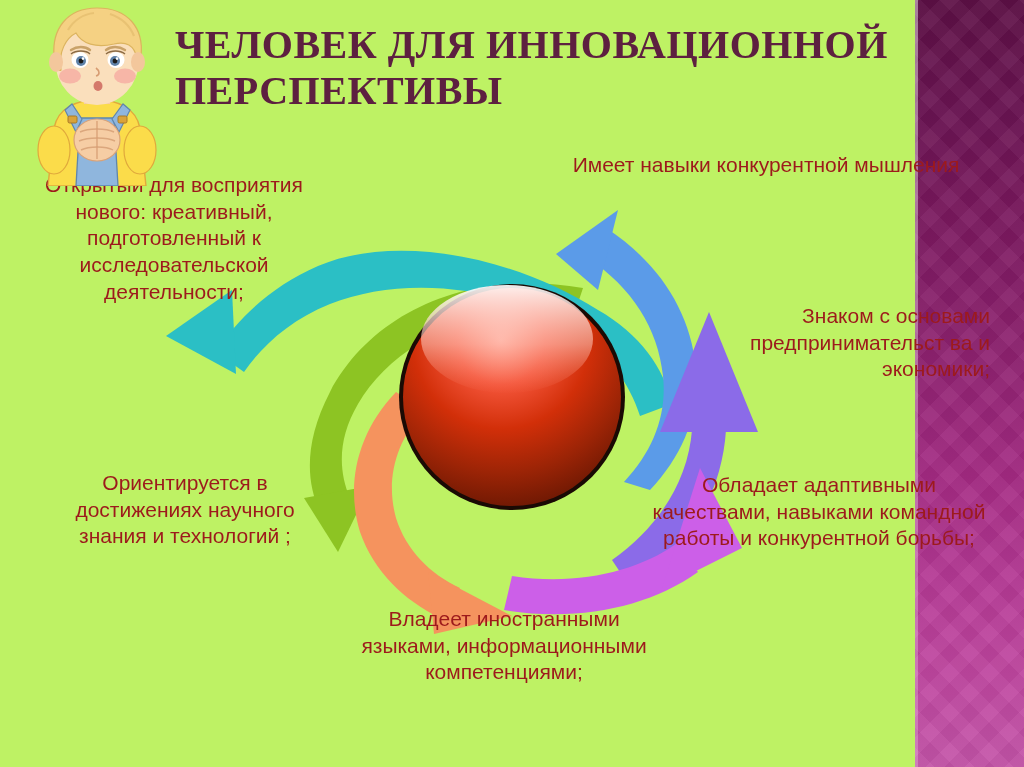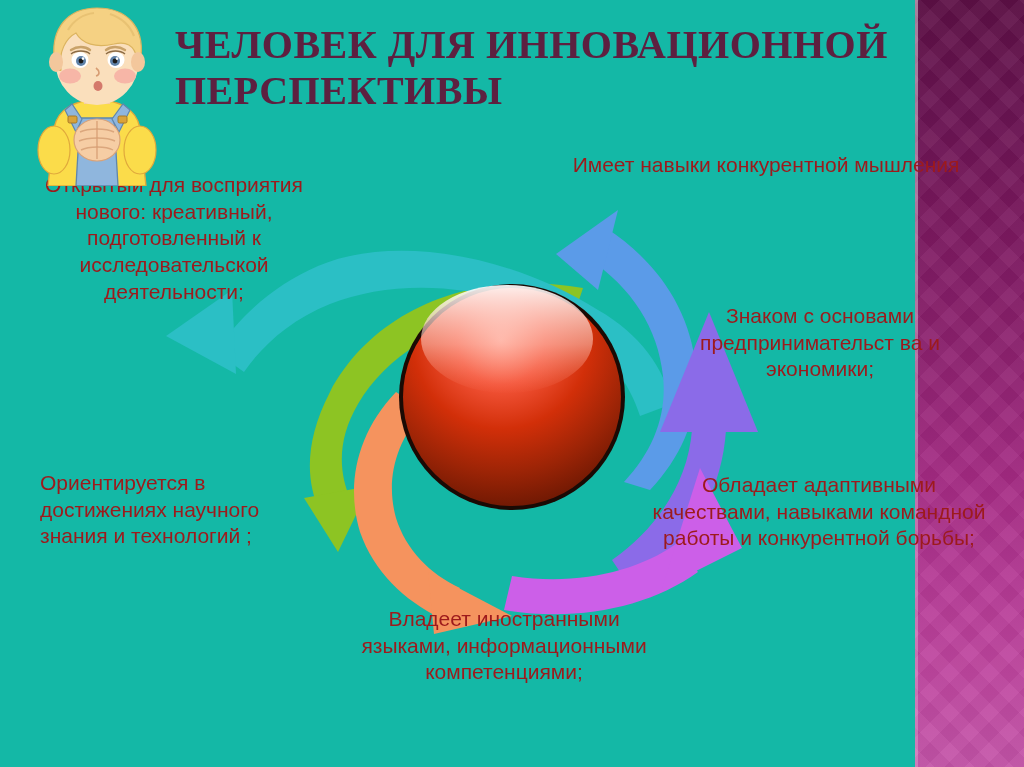--- a/index.html
+++ b/index.html
@@ -8,21 +8,21 @@
     background: #ffffff;
   }
   body {
     font-family: "Liberation Sans", sans-serif;
   }
   #slide {
     position: relative;
     width: 1024px;
     height: 767px;
     overflow: hidden;
-    background: #14b8a6;
+    background: #bef264;
   }
 
   
   #purple-band {
     position: absolute;
     left: 915px;
     top: 0;
     width: 109px;
     height: 767px;
     background:
@@ -83,23 +83,23 @@
   
   .caption {
     position: absolute;
     color: #9d1a1c;
     font-size: 21px;
     line-height: 1.27;
     font-family: "Liberation Sans", sans-serif;
     z-index: 5;
   }
   #cap-open      { left: 24px;  top: 172px; width: 300px; text-align: center; }
-  #cap-science   { left: 40px;  top: 470px; width: 290px; text-align: left; }
+  #cap-science   { left: 40px;  top: 470px; width: 290px; text-align: center; }
   #cap-critical  { left: 556px; top: 152px; width: 420px; text-align: center; }
-  #cap-business  { left: 670px; top: 303px; width: 300px; text-align: center; }
+  #cap-business  { left: 690px; top: 303px; width: 300px; text-align: right; }
   #cap-adaptive  { left: 652px; top: 472px; width: 334px; text-align: center; }
   #cap-languages { left: 360px; top: 606px; width: 288px; text-align: center; }
 
   
   #sphere-label {
     position: absolute;
     left: 435px;
     top: 386px;
     font-size: 21px;
     font-weight: bold;

